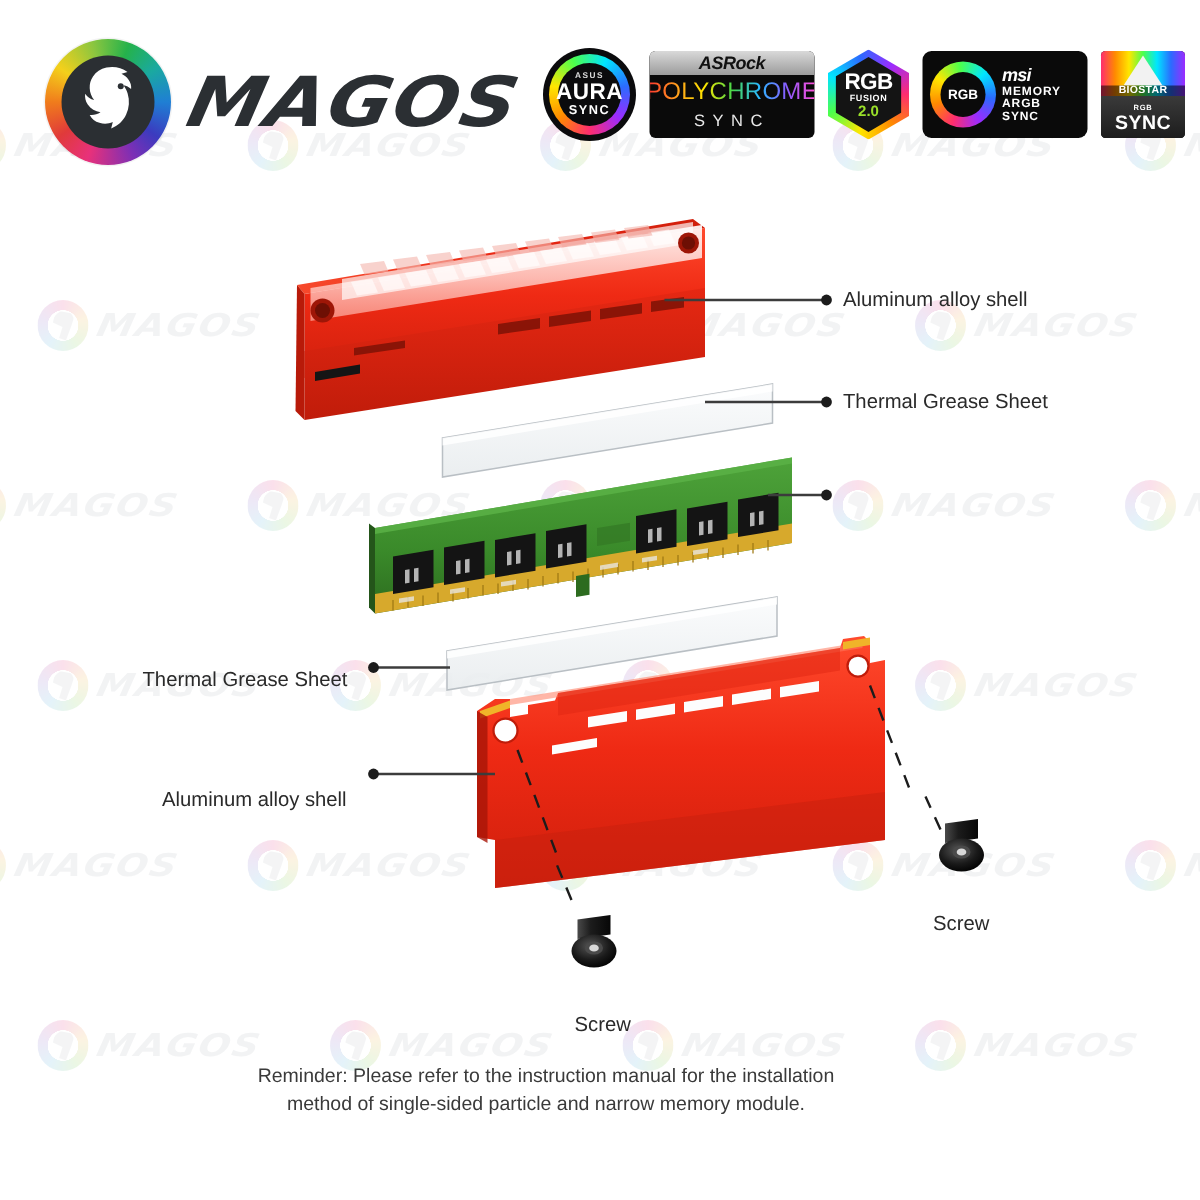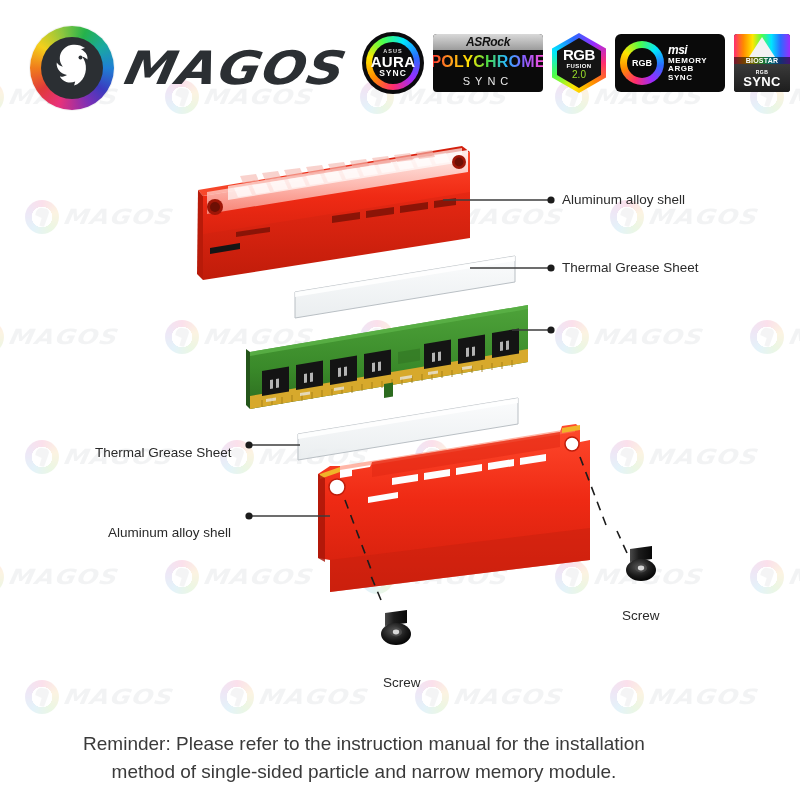--- a/index.html
+++ b/index.html
@@ -56,36 +56,36 @@
   .b-aura .big{font-size:15px;font-weight:700;letter-spacing:.3px;text-align:right;}
   .b-aura .sub{font-size:8.5px;font-weight:700;letter-spacing:1px;}
 
   
   .b-asrock{width:110px;height:58px;border-radius:4px;overflow:hidden;background:#0a0a0a;
     display:flex;flex-direction:column;}
   .b-asrock .top{height:16px;background:linear-gradient(#d9d9d9,#9c9c9c);
     display:flex;align-items:center;justify-content:center;}
   .b-asrock .top span{font-size:12px;font-weight:700;color:#111;letter-spacing:-.3px;font-style:italic;}
   .b-asrock .poly{height:23px;display:flex;align-items:center;justify-content:center;
-    font-size:16px;font-weight:700;letter-spacing:.2px;
+    font-size:16px;font-weight:400;letter-spacing:.2px;
     background:linear-gradient(90deg,#ff3b2f,#ff9f1c,#ffe600,#49d849,#2ab7ff,#8a5bff,#ff4fd8);
     -webkit-background-clip:text;background-clip:text;color:transparent;}
   .b-asrock .syn{height:15px;display:flex;align-items:center;justify-content:center;
     font-size:11px;letter-spacing:5px;color:#e9e9e9;}
 
   
   .b-fusion{width:54px;height:60px;display:flex;align-items:center;justify-content:center;
     clip-path:polygon(50% 0,100% 26%,100% 74%,50% 100%,0 74%,0 26%);
     background:conic-gradient(from 90deg,#ff2d6f,#ff8a00,#ffe600,#4cff4c,#00e5ff,#2b6bff,#9b2bff,#ff2d6f);}
   .b-fusion .inner{width:44px;height:50px;display:flex;flex-direction:column;
     align-items:center;justify-content:center;gap:1px;
     clip-path:polygon(50% 0,100% 26%,100% 74%,50% 100%,0 74%,0 26%);background:#141414;}
   .b-fusion .r{font-size:15px;font-weight:700;color:#fff;line-height:1;letter-spacing:-.4px;}
   .b-fusion .f{font-size:6px;font-weight:700;color:#fff;letter-spacing:.4px;}
-  .b-fusion .two{font-size:10px;font-weight:400;color:#9ae02a;line-height:1;}
+  .b-fusion .two{font-size:10px;font-weight:700;color:#9ae02a;line-height:1;}
 
   
   .b-msi{width:110px;height:58px;border-radius:6px;background:#0a0a0a;
     display:flex;align-items:center;gap:4px;padding:0 5px;box-sizing:border-box;}
   .b-msi .circ{width:44px;height:44px;border-radius:50%;position:relative;flex:0 0 auto;
     background:conic-gradient(from 200deg,#ff2d6f,#ff8a00,#ffe600,#4cff4c,#00e5ff,#2b6bff,#9b2bff,#ff2d6f);}
   .b-msi .circ:before{content:"";position:absolute;left:7px;top:7px;width:30px;height:30px;
     border-radius:50%;background:#0a0a0a;}
   .b-msi .circ span{position:absolute;left:0;top:0;width:44px;height:44px;display:flex;
     align-items:center;justify-content:center;font-size:9px;font-weight:700;color:#fff;z-index:2;}
@@ -112,21 +112,21 @@
   
   .art{position:absolute;inset:0;z-index:3;}
 
   
   .callout{position:absolute;z-index:6;font-size:13.5px;color:#2a2a2a;line-height:1.25;}
   .callout.right{text-align:left;}
   .callout.left{text-align:left;}
 
   
   .reminder{position:absolute;left:0;top:708px;width:728px;z-index:6;text-align:center;
-    font-size:19px;color:#3a3a3a;line-height:1.45;margin-top:22px;}
+    font-size:13px;color:#3a3a3a;line-height:1.45;}
   .banner{position:absolute;left:0;top:756px;width:800px;height:44px;z-index:6;
     display:flex;align-items:center;justify-content:center;}
   .banner span{font-family:"DejaVu Sans",sans-serif;font-size:21px;font-weight:700;
     letter-spacing:2.5px;color:#111;transform:scaleX(1.25);transform-origin:center;white-space:nowrap;}
 </style>
 </head>
 <body>
 
 <div id="stage">
 

